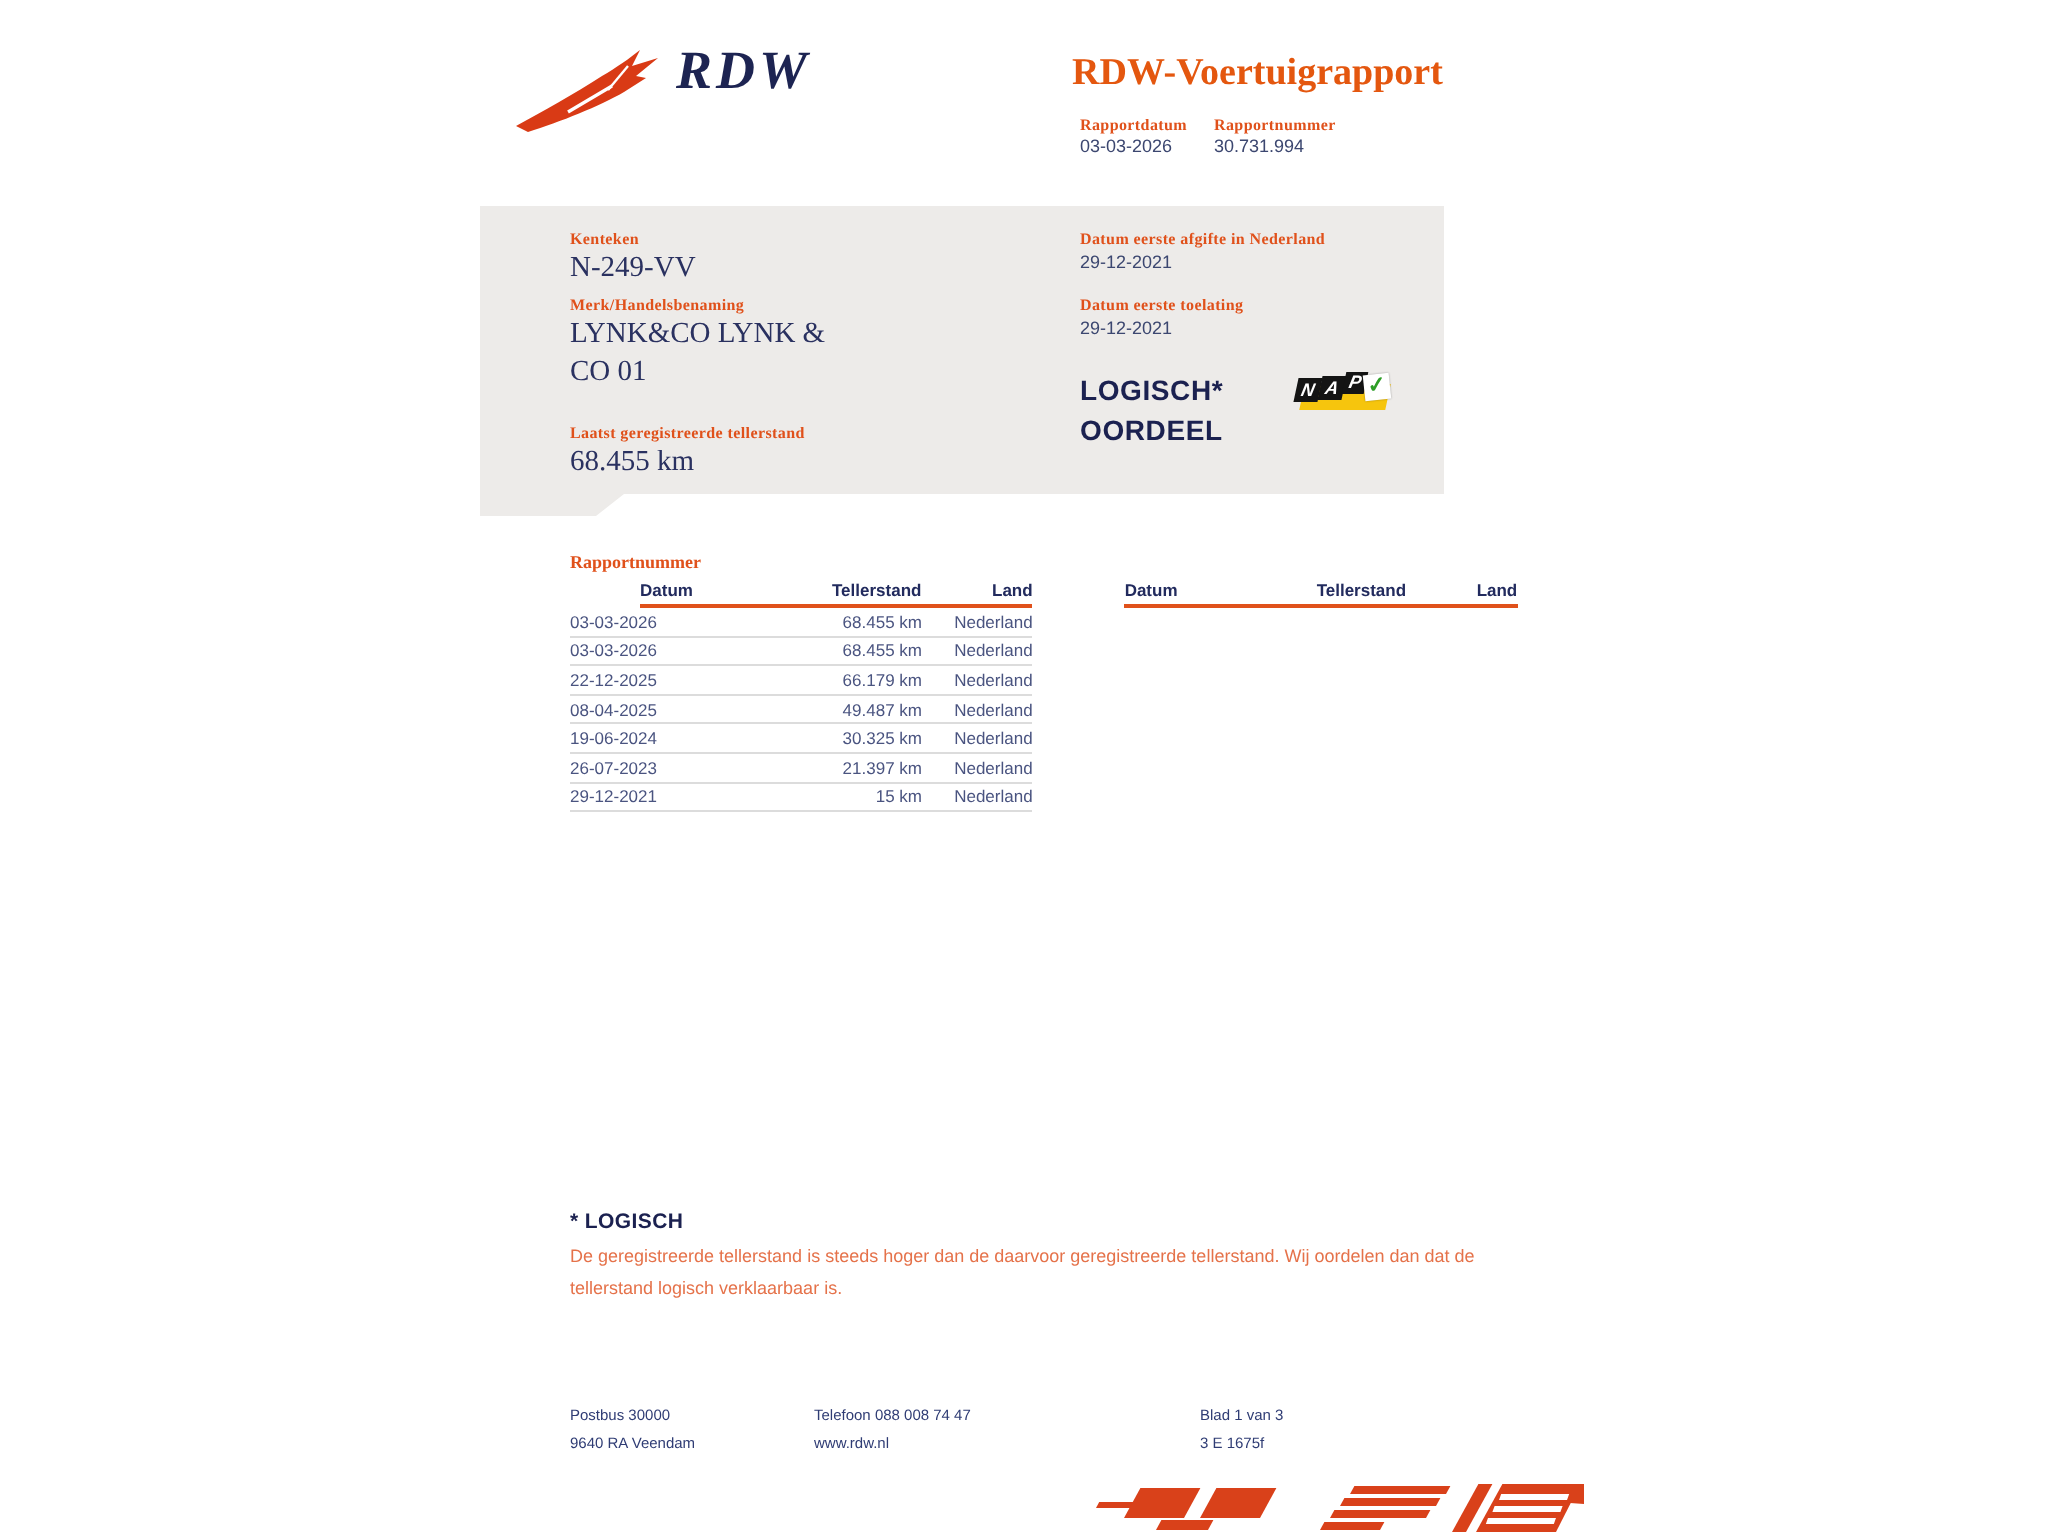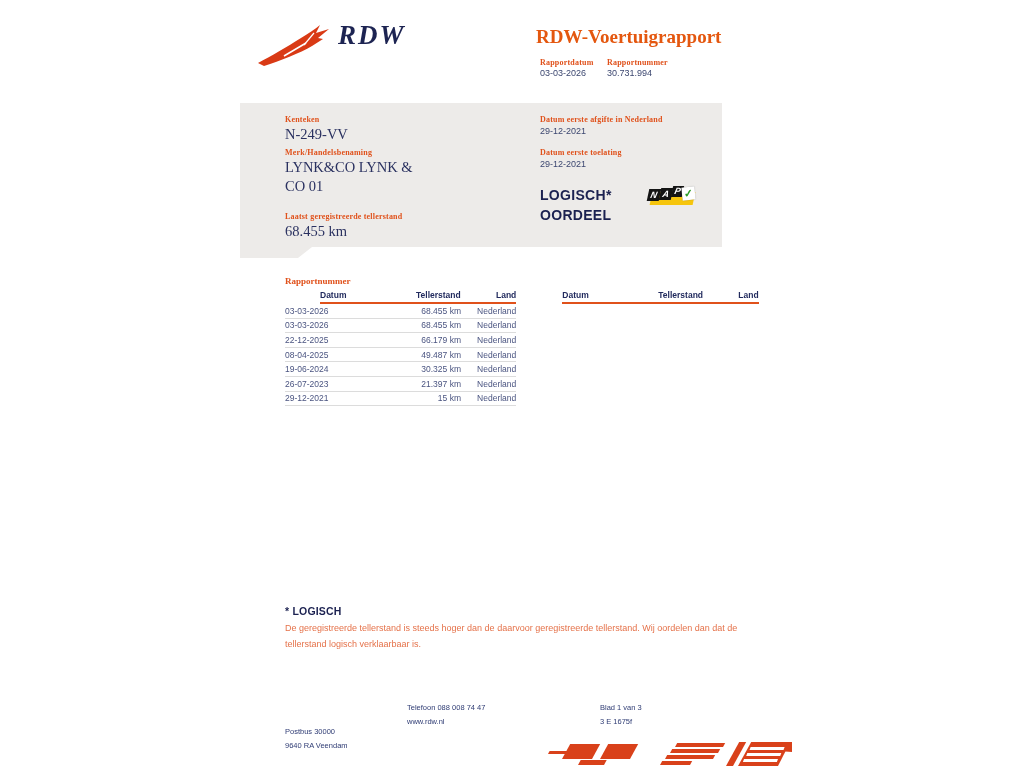--- a/index.html
+++ b/index.html
@@ -188,21 +188,21 @@
         <span class="c1">Datum</span>
         <span class="c2" style="text-align:left; padding-left:28px;">Tellerstand</span>
         <span class="c3">Land</span>
       </div>
     </div>
   </div>
 
   <div class="abs footnote-h" style="left:285px; top:605px;">* LOGISCH</div>
   <div class="abs footnote-t" style="left:285px; top:620px;">De geregistreerde tellerstand is steeds hoger dan de daarvoor geregistreerde tellerstand. Wij oordelen dan dat de tellerstand logisch verklaarbaar is.</div>
 
-  <div class="abs foot" style="left:285px; top:701px;margin-top:24px;">
+  <div class="abs foot" style="left:285px; top:701px;">
     <div>Postbus 30000</div>
     <div>9640 RA Veendam</div>
   </div>
   <div class="abs foot" style="left:407px; top:701px;">
     <div>Telefoon 088 008 74 47</div>
     <div>www.rdw.nl</div>
   </div>
   <div class="abs foot" style="left:600px; top:701px; width:130px; text-align:left;">
     <div>Blad 1 van 3</div>
     <div>3 E 1675f</div>

